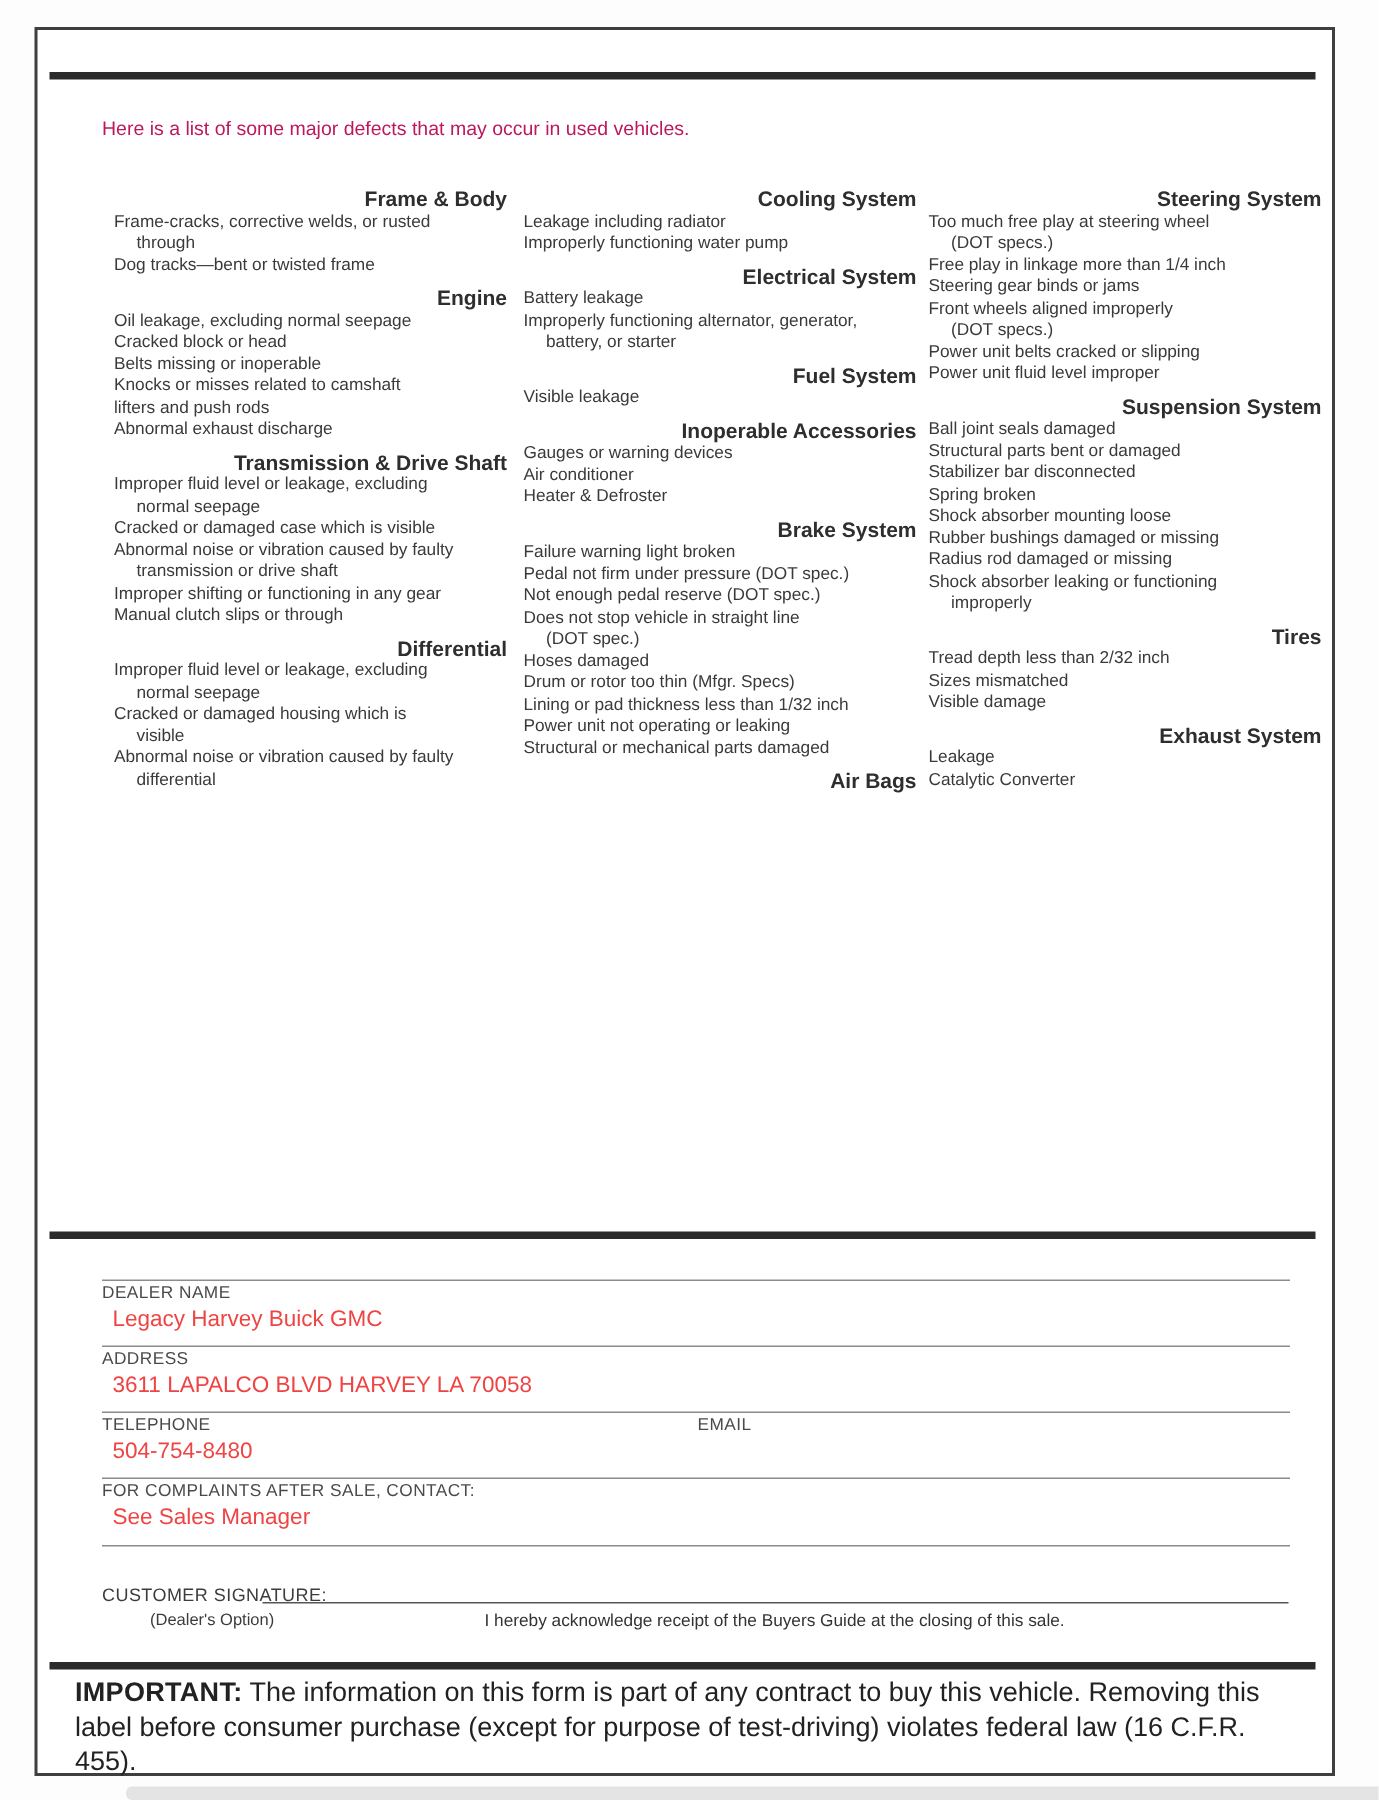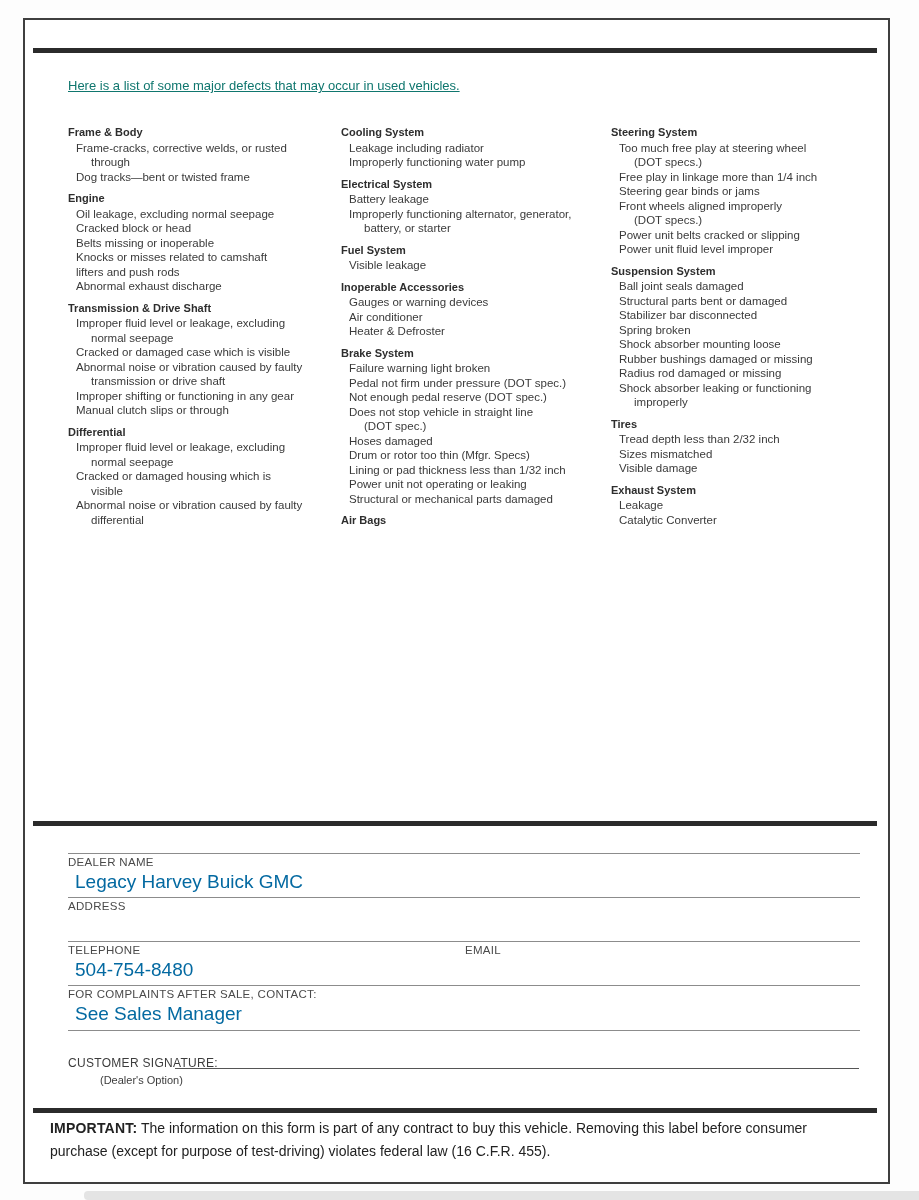--- a/index.html
+++ b/index.html
@@ -13,56 +13,57 @@
   }
   .rule {
     position:absolute; left:8px; width:844px; height:5px; background:#2b2b2b;
   }
   .rule-top { top:28px; }
   .rule-mid { top:801px; }
   .rule-low { top:1088px; }
 
   .intro {
     position:absolute; left:43px; top:58px; width:600px;
-    font-size:13px; color:#0f766e;text-decoration:underline;
+    font-size:13px; color:#be185d;
   }
 
   #defect-columns { position:absolute; left:0; top:105px; width:100%; }
   .defect-col { position:absolute; top:0; width:270px; }
   .defect-col:nth-child(1){ left:43px; }
   .defect-col:nth-child(2){ left:316px; }
   .defect-col:nth-child(3){ left:586px; }
   .defect-section { margin-bottom:7px; }
   .defect-heading {
-    font-weight:bold; font-size:11px; line-height:14.5px; color:#2e2e2e;
+    font-weight:bold; font-size:14px; line-height:14.5px; color:#2e2e2e;
     margin-bottom:1px;
+    text-align:right;
   }
   .defect-item { font-size:11.5px; line-height:14.5px; color:#3a3a3a; padding-left:8px; }
   .defect-cont { padding-left:23px; }
 
   .field-line {
     position:absolute; left:43px; width:792px; height:0;
     border-top:1px solid #8c8c8c;
   }
   .field-label {
     position:absolute; left:43px; font-size:11.5px; color:#4a4a4a;
     letter-spacing:0.3px;
   }
   .field-value {
-    position:absolute; left:50px; font-size:19px; color:#0369a1;
+    position:absolute; left:50px; font-size:15px; color:#ef4444;
   }
 
   .sig-label { position:absolute; left:43px; top:1036px; font-size:12px; color:#3c3c3c; letter-spacing:0.3px; }
   .sig-line  { position:absolute; left:150px; top:1048px; width:684px; height:0; border-top:1.5px solid #555; }
   .sig-note  { position:absolute; left:43px; top:1054px; font-size:11px; color:#3c3c3c;margin-left:32px; }
   .sig-ack   { position:absolute; left:298px; top:1055px; font-size:11.5px; color:#333; }
 
   .important {
     position:absolute; left:25px; top:1097px; width:812px;
-    font-size:14px; line-height:23px; color:#222;
+    font-size:18px; line-height:23px; color:#222;
   }
   .important b { letter-spacing:0.2px; }
 
   .bottom-strip {
     position:absolute; left:84px; top:1191px; width:835px; height:9px;
     background:#e4e4e4; border-radius:4px 0 0 4px;
   }
 </style>
 </head>
 <body>
@@ -188,36 +189,38 @@
     </div>
 
   <div class="rule rule-mid"></div>
 
   <div class="field-line" style="top:833px"></div>
   <div class="field-label" style="top:836px">DEALER NAME</div>
   <div class="field-value" style="top:851px">Legacy Harvey Buick GMC</div>
 
   <div class="field-line" style="top:877px"></div>
   <div class="field-label" style="top:880px">ADDRESS</div>
+  <div class="field-value" style="top:895px">3611 LAPALCO BLVD HARVEY LA 70058</div>
 
   <div class="field-line" style="top:921px"></div>
   <div class="field-label" style="top:924px">TELEPHONE</div>
   <div class="field-label" style="top:924px; left:440px">EMAIL</div>
   <div class="field-value" style="top:939px">504-754-8480</div>
   <div class="field-value" style="top:939px; left:447px"></div>
 
   <div class="field-line" style="top:965px"></div>
   <div class="field-label" style="top:968px">FOR COMPLAINTS AFTER SALE, CONTACT:</div>
   <div class="field-value" style="top:983px">See Sales Manager</div>
 
   <div class="field-line" style="top:1010px"></div>
 
   <div class="sig-label">CUSTOMER SIGNATURE:</div>
   <div class="sig-line"></div>
   <div class="sig-note">(Dealer's Option)</div>
+  <div class="sig-ack">I hereby acknowledge receipt of the Buyers Guide at the closing of this sale.</div>
 
   <div class="rule rule-low"></div>
 
   <div class="important">
     <b>IMPORTANT:</b>
     <span>The information on this form is part of any contract to buy this vehicle.  Removing this label before consumer purchase (except for purpose of test-driving) violates federal law (16 C.F.R. 455).</span>
   </div>
 
 </div>
 

